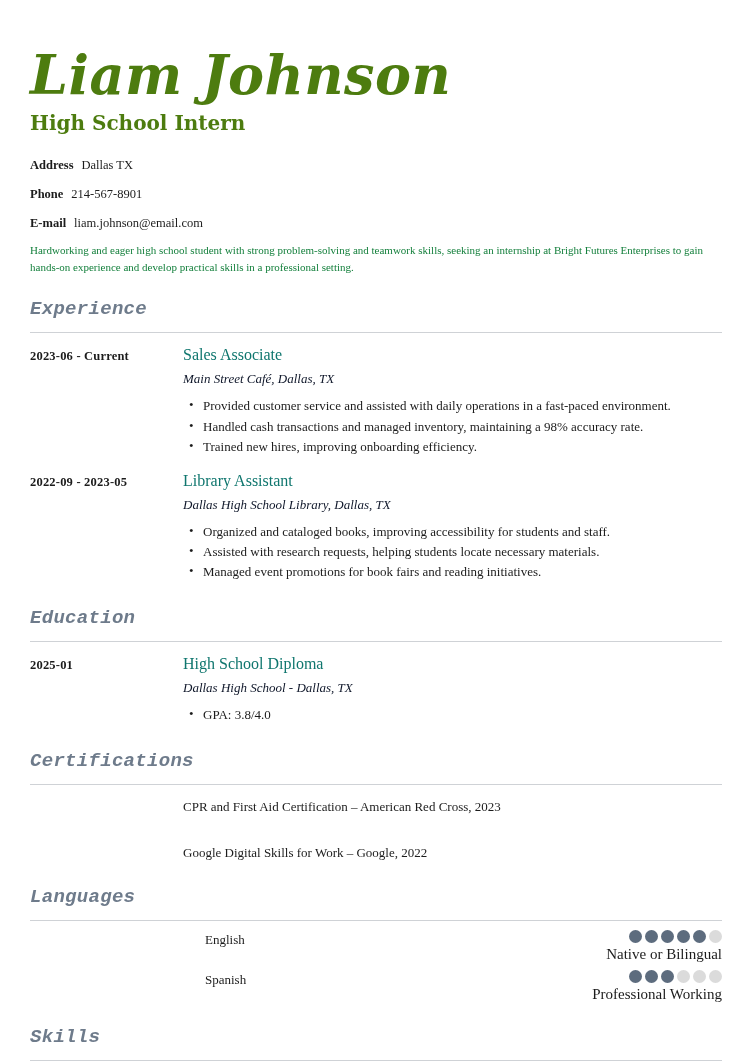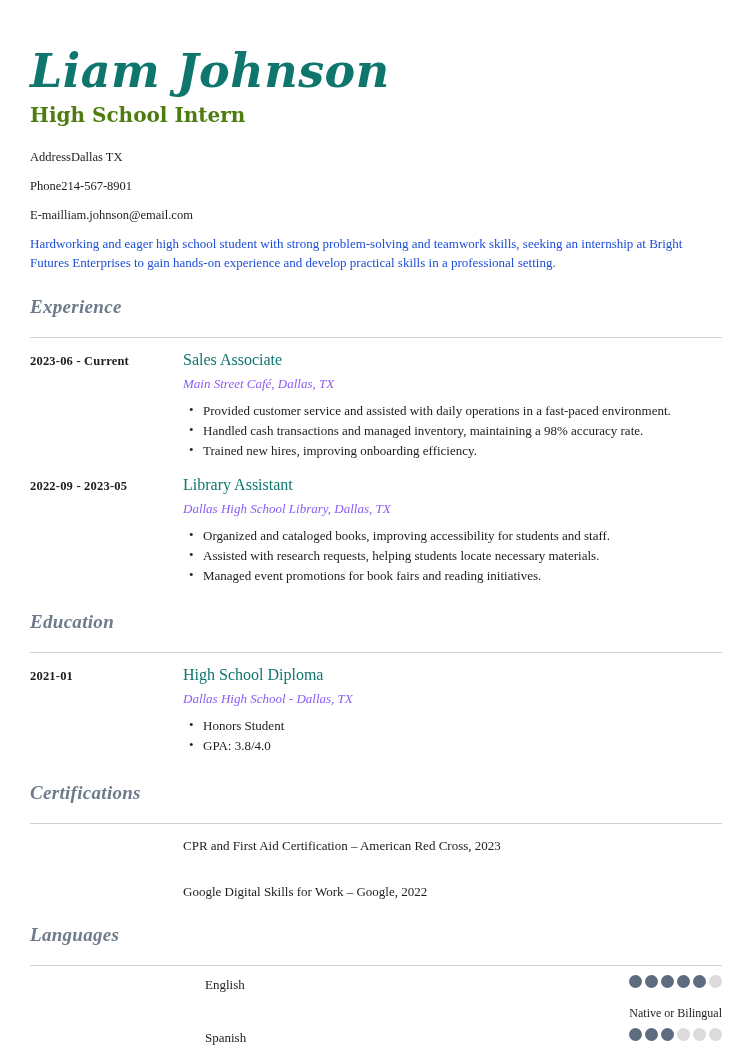--- a/index.html
+++ b/index.html
@@ -9,57 +9,57 @@
     font-family:"Liberation Serif", serif;
     color:#1c1c1c;
     position:relative;
   }
   .page { padding:46px 28px 0 30px; }
 
   
   .name {
     font-family:"DejaVu Serif", serif;
     font-style:italic; font-weight:700;
-    font-size:46px; line-height:1.1;
-    color:#0f766e; letter-spacing:0.5px;
+    font-size:54px; line-height:1.1;
+    color:#4d7c0f; letter-spacing:0.5px;
   }
   .job-title {
     font-family:"DejaVu Serif", serif;
     font-weight:700; font-size:20px;
     color:#4d7c0f; margin-top:6px;
   }
 
   
   .contact { margin-top:20px; }
   .contact-row { font-size:12.5px; margin-bottom:9px; line-height:1.6; }
-  .contact-label { font-weight:400; }
+  .contact-label { font-weight:700; margin-right:8px; }
 
   
   .summary {
-    font-size:13px; line-height:1.5;
-    color:#1d4ed8; max-width:694px;
+    font-size:11px; line-height:1.5;
+    color:#15803d; max-width:694px;
   }
 
   
   .section { margin-top:23px; }
   .section-heading {
-    font-family:Liberation Serif, serif;
+    font-family:Liberation Mono, monospace;
     font-style:italic; font-weight:600;
     font-size:19px; color:#6e7b8b;
-    padding-bottom:19px;
+    padding-bottom:12px;
     border-bottom:1px solid #cfd2d6;
     letter-spacing:0.3px;
   }
   .section-body { padding-top:13px; }
 
   .entry { display:grid; grid-template-columns:153px 1fr; margin-bottom:13px; }
   .entry:last-child { margin-bottom:0; }
   .entry-date { font-size:12.5px; font-weight:700; padding-top:3px; letter-spacing:0.2px; }
   .entry-title { font-size:16px; font-weight:400; color:#0f766e; }
-  .entry-subtitle { font-style:italic; font-size:13px; margin-top:7px; color:#8b5cf6; }
+  .entry-subtitle { font-style:italic; font-size:13px; margin-top:7px; color:#0f172a; }
   .bullets { list-style:none; margin-top:11px; }
   .bullets li {
     font-size:13px; line-height:1.28; margin-bottom:3.5px;
     padding-left:20px; position:relative;
   }
   .bullets li::before {
     content:"•"; position:absolute; left:6px; top:-1px; font-size:13px;
   }
 
   .indented { padding-left:153px; }
@@ -70,21 +70,21 @@
   
   .language-row {
     display:flex; justify-content:space-between; align-items:flex-start;
     margin-bottom:7px;
   }
   .language-name { font-size:13px; padding-top:2px;margin-left:22px; }
   .language-rating { text-align:right; }
   .rating-dots { display:flex; gap:3px; justify-content:flex-end; }
   .dot { width:13px; height:13px; border-radius:50%; background:#dbdbdb; display:inline-block; }
   .dot.filled { background:#5d6c7e; }
-  .rating-label { font-size:12px; margin-top:18px; color:#1c1c1c; }
+  .rating-label { font-size:15px; margin-top:3px; color:#1c1c1c; }
 
   
   .skill-item { font-size:13px; line-height:1.47; }
 </style>
 </head>
 <body>
 
 <div class="page">
 
   <div>
@@ -133,26 +133,25 @@
           </ul>
         </div>
       </div>
     </div>
   </div>
 
   <div class="section">
     <div class="section-heading">Education</div>
     <div class="section-body">
       <div class="entry">
-        <div class="entry-date">2021-01</div>
+        <div class="entry-date">2025-01</div>
         <div>
           <div class="entry-title">High School Diploma</div>
           <div class="entry-subtitle">Dallas High School - Dallas, TX</div>
           <ul class="bullets">
-            <li>Honors Student</li>
             <li>GPA: 3.8/4.0</li>
           </ul>
         </div>
       </div>
     </div>
   </div>
 
   <div class="section">
     <div class="section-heading">Certifications</div>
     <div class="section-body indented">

